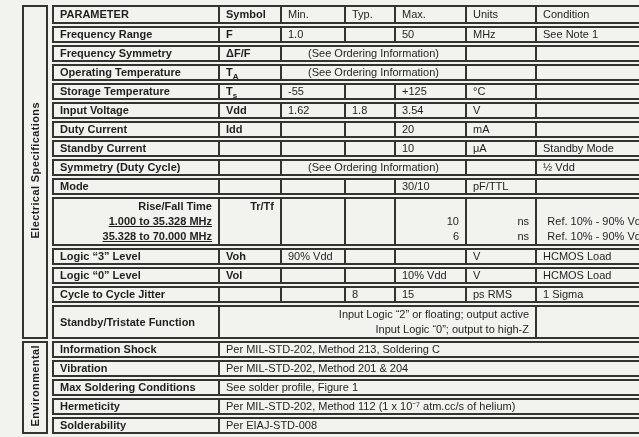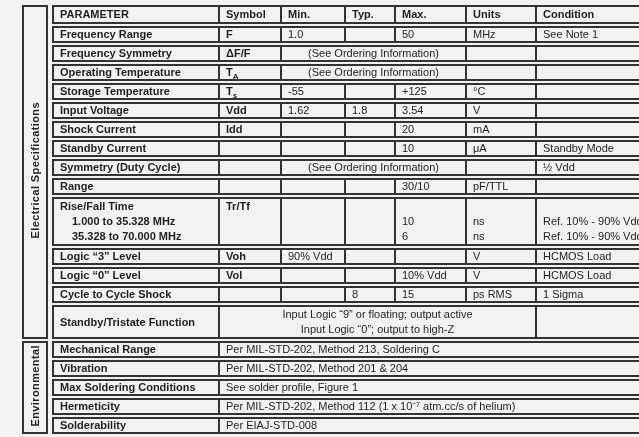--- a/index.html
+++ b/index.html
@@ -41,25 +41,25 @@
     font-size: 11px;
     letter-spacing: 0.4px;
     white-space: nowrap;
   }
   .line {
     height: 13px; line-height: 13px;
     font-size: 11px;
     white-space: nowrap;
     overflow: visible;
   }
-  td.multi .line { height: 15px; line-height: 15px; }
-  tr.header .line { height: 15px; line-height: 15px; font-weight: bold; }
+  td.multi .line { height: 15px; line-height: 15px; text-align: right; }
+  tr.header .line { height: 15px; line-height: 15px; font-weight: normal; }
   td.c-param .line, td.c-sym .line { font-weight: bold; }
   td.center { text-align: center; }
-  .indent { padding-left: 12px; }
+  .indent { padding-left: 12px; text-decoration: underline; }
   sub { font-size: 8px; line-height: 0; }
 </style>
 </head>
 <body>
 
 <div class="page">
   <table class="spec">
     <colgroup>
       <col style="width:26px">
       <col style="width:4px">
@@ -201,21 +201,21 @@
           <td class="cell c-units">
             <div class="line">V</div>
           </td>
           <td class="cell c-cond last">
             <div class="line"></div>
           </td>
         </tr>
         <tr>
           <td class="sp"></td>
           <td class="cell c-param">
-            <div class="line">Shock Current</div>
+            <div class="line">Duty Current</div>
           </td>
           <td class="cell c-sym">
             <div class="line">Idd</div>
           </td>
           <td class="cell c-min">
             <div class="line"></div>
           </td>
           <td class="cell c-typ">
             <div class="line"></div>
           </td>
@@ -267,21 +267,21 @@
           <td class="cell c-units">
             <div class="line"></div>
           </td>
           <td class="cell c-cond last">
             <div class="line">½ Vdd</div>
           </td>
         </tr>
         <tr>
           <td class="sp"></td>
           <td class="cell c-param">
-            <div class="line">Range</div>
+            <div class="line">Mode</div>
           </td>
           <td class="cell c-sym">
             <div class="line"></div>
           </td>
           <td class="cell c-min">
             <div class="line"></div>
           </td>
           <td class="cell c-typ">
             <div class="line"></div>
           </td>
@@ -377,21 +377,21 @@
           <td class="cell c-units">
             <div class="line">V</div>
           </td>
           <td class="cell c-cond last">
             <div class="line">HCMOS Load</div>
           </td>
         </tr>
         <tr>
           <td class="sp"></td>
           <td class="cell c-param">
-            <div class="line">Cycle to Cycle Shock</div>
+            <div class="line">Cycle to Cycle Jitter</div>
           </td>
           <td class="cell c-sym">
             <div class="line"></div>
           </td>
           <td class="cell c-min">
             <div class="line"></div>
           </td>
           <td class="cell c-typ">
             <div class="line">8</div>
           </td>
@@ -404,32 +404,32 @@
           <td class="cell c-cond last">
             <div class="line">1 Sigma</div>
           </td>
         </tr>
         <tr>
           <td class="sp"></td>
           <td class="cell c-param">
             <div class="line">Standby/Tristate Function</div>
           </td>
           <td colspan="5" class="cell c-standby-desc center multi">
-            <div class="line">Input Logic “9” or floating; output active</div>
+            <div class="line">Input Logic “2” or floating; output active</div>
             <div class="line">Input Logic “0”; output to high-Z</div>
           </td>
           <td class="cell c-cond last">
             <div class="line"></div>
           </td>
         </tr>
         <tr>
           <td rowspan="5" class="strip"><div class="vlabel">Environmental</div></td>
           <td class="sp"></td>
           <td class="cell c-param">
-            <div class="line">Mechanical Range</div>
+            <div class="line">Information Shock</div>
           </td>
           <td colspan="6" class="cell c-env-value last">
             <div class="line">Per MIL-STD-202, Method 213, Soldering C</div>
           </td>
         </tr>
         <tr>
           <td class="sp"></td>
           <td class="cell c-param">
             <div class="line">Vibration</div>
           </td>

